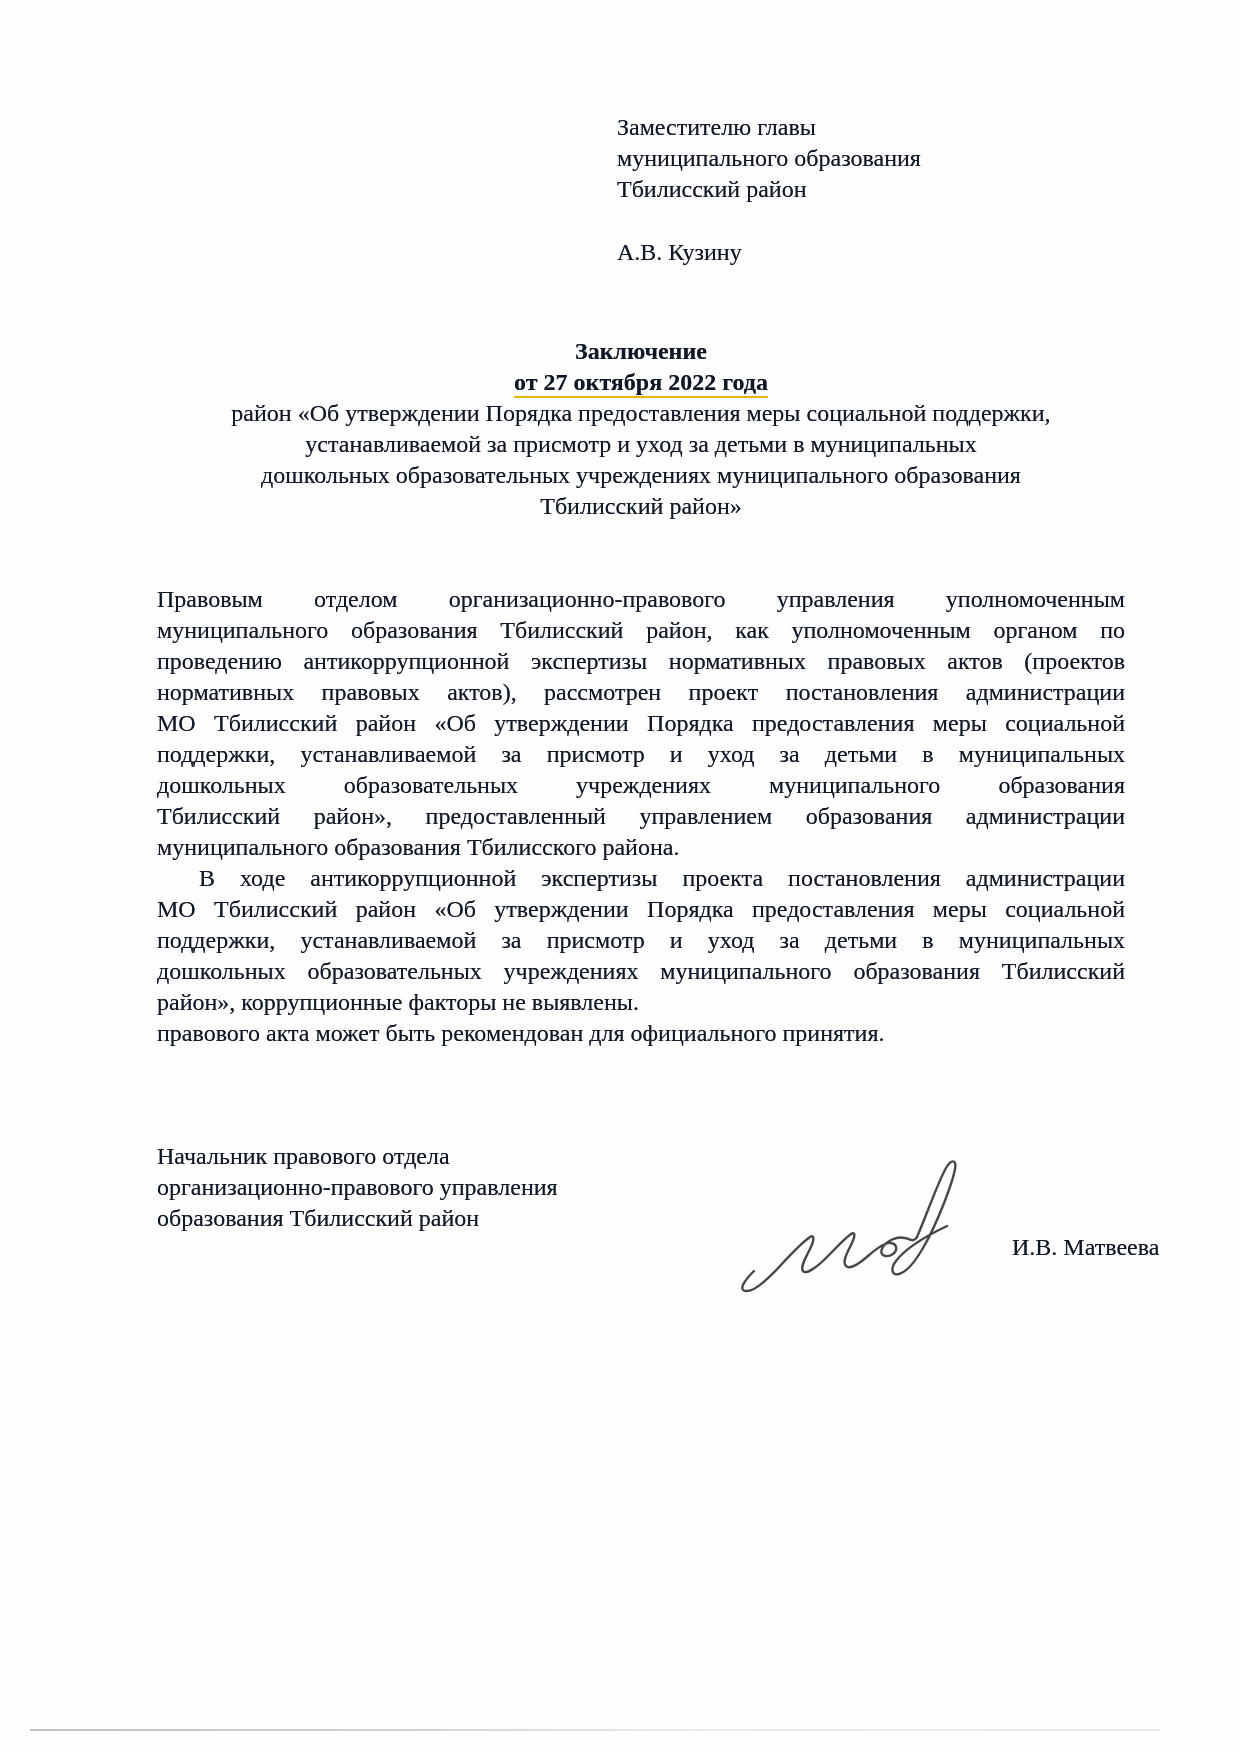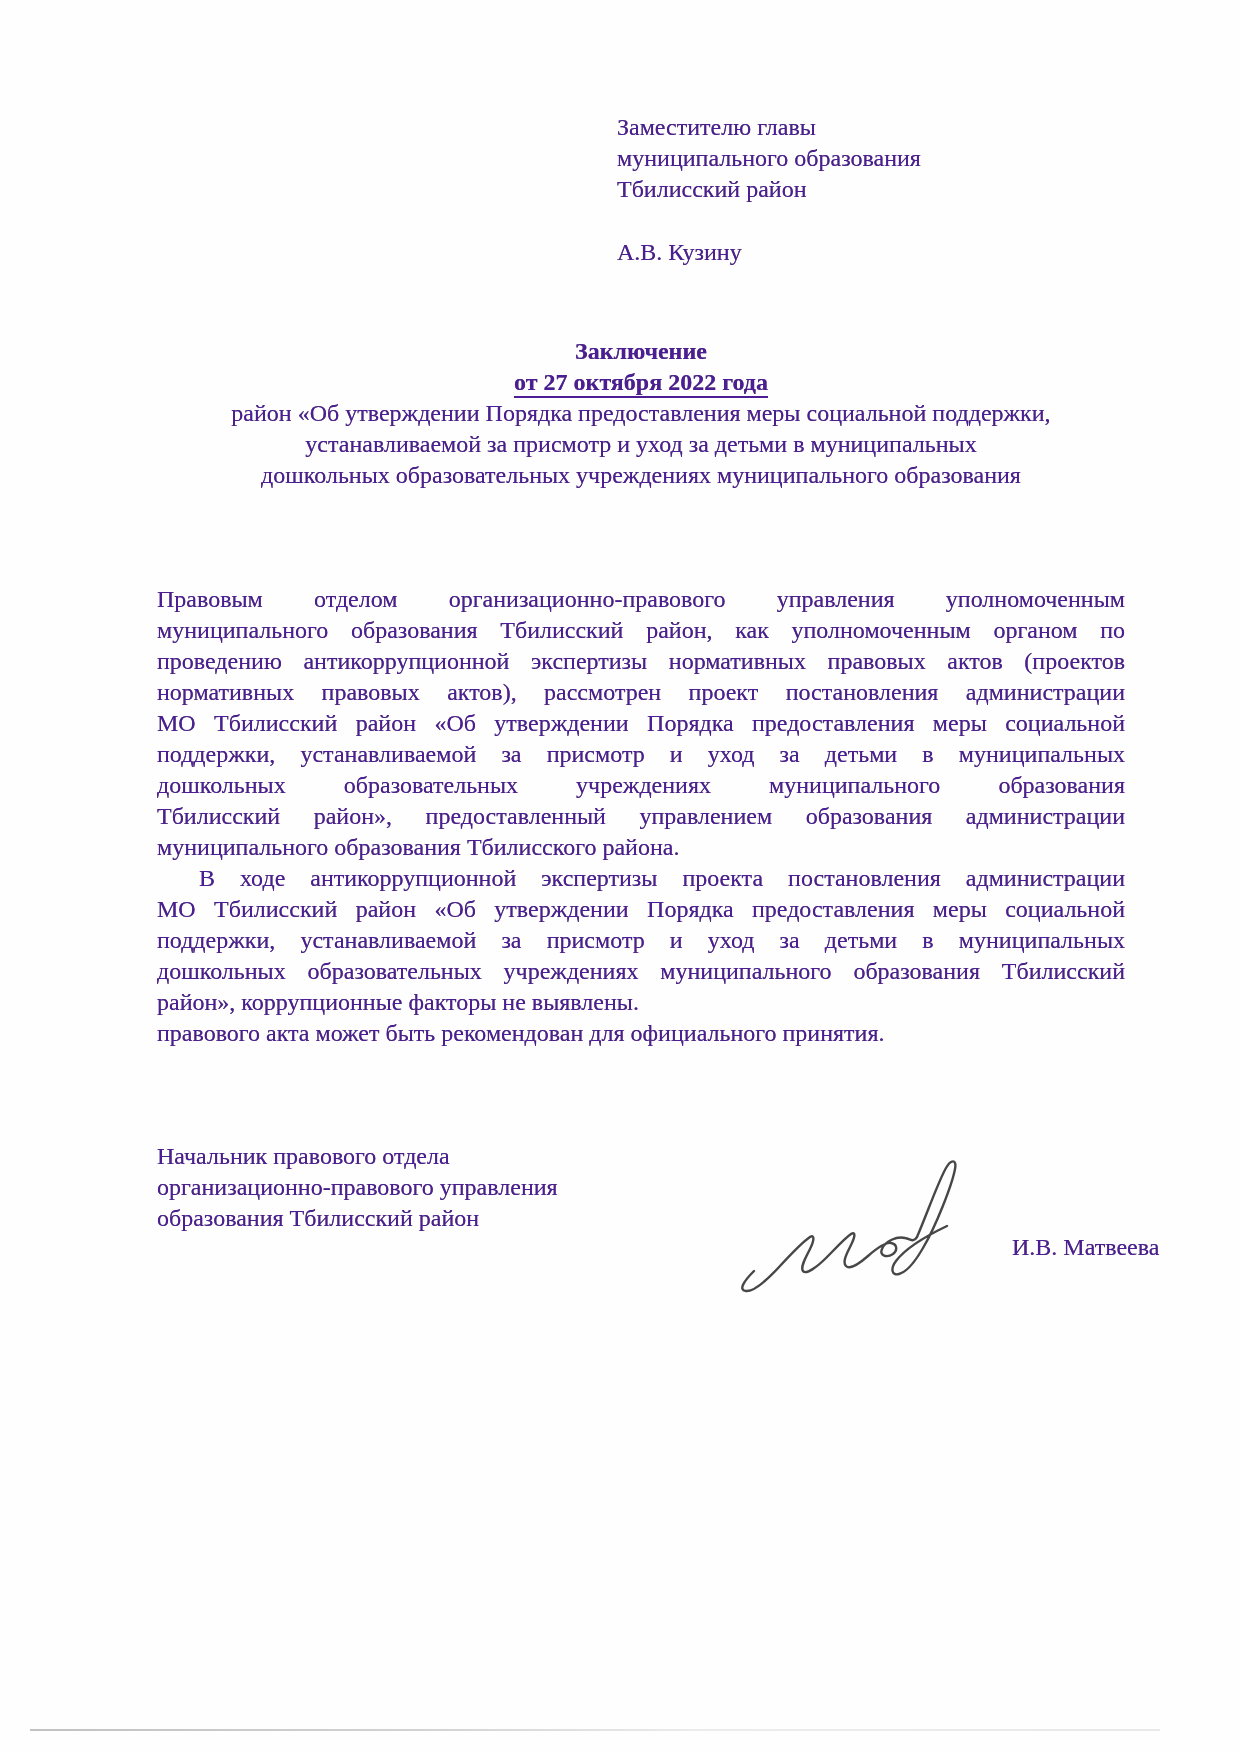--- a/index.html
+++ b/index.html
@@ -6,21 +6,21 @@
     margin: 0;
     padding: 0;
     background: #ffffff;
   }
   .page {
     position: relative;
     width: 1240px;
     height: 1753px;
     background: #fefefe;
     font-family: "Liberation Serif", "DejaVu Serif", serif;
-    color: #4c1d95;
+    color: #0f172a;
     overflow: hidden;
   }
   .scan-text {
     text-shadow: 0 0 0.6px rgba(25,25,25,0.65);
   }
   
   .addressee {
     position: absolute;
     left: 617px;
     top: 112px;
@@ -42,21 +42,21 @@
     left: 157px;
     top: 336px;
     width: 968px;
     text-align: center;
     font-size: 24px;
     line-height: 31px;
   }
   .t-head { font-weight: bold; }
   .t-date { font-weight: bold; }
   .t-date .u {
-    border-bottom: 2px solid #4c1d95;
+    border-bottom: 2px solid #eab308;
     padding-bottom: 1px;
   }
   
   .body-text {
     position: absolute;
     left: 157px;
     top: 584px;
     width: 968px;
     font-size: 24px;
     line-height: 31px;
@@ -125,20 +125,21 @@
   </div>
 
   <div class="addressee-name">А.В. Кузину</div>
 
   <div class="title-block">
     <div class="t-head">Заключение</div>
     <div class="t-date"><span class="u">от 27 октября 2022 года</span></div>
     <div>район «Об утверждении Порядка предоставления меры социальной поддержки,</div>
     <div>устанавливаемой за присмотр и уход за детьми в муниципальных</div>
     <div>дошкольных образовательных учреждениях муниципального образования</div>
+    <div>Тбилисский район»</div>
   </div>
 
   <div class="body-text">
     <div class="bline jline">Правовым отделом организационно-правового управления уполномоченным</div>
     <div class="bline jline">муниципального образования Тбилисский район, как уполномоченным органом по</div>
     <div class="bline jline">проведению антикоррупционной экспертизы нормативных правовых актов (проектов</div>
     <div class="bline jline">нормативных правовых актов), рассмотрен проект постановления администрации</div>
     <div class="bline jline">МО Тбилисский район «Об утверждении Порядка предоставления меры социальной</div>
     <div class="bline jline">поддержки, устанавливаемой за присмотр и уход за детьми в муниципальных</div>
     <div class="bline jline">дошкольных образовательных учреждениях муниципального образования</div>

